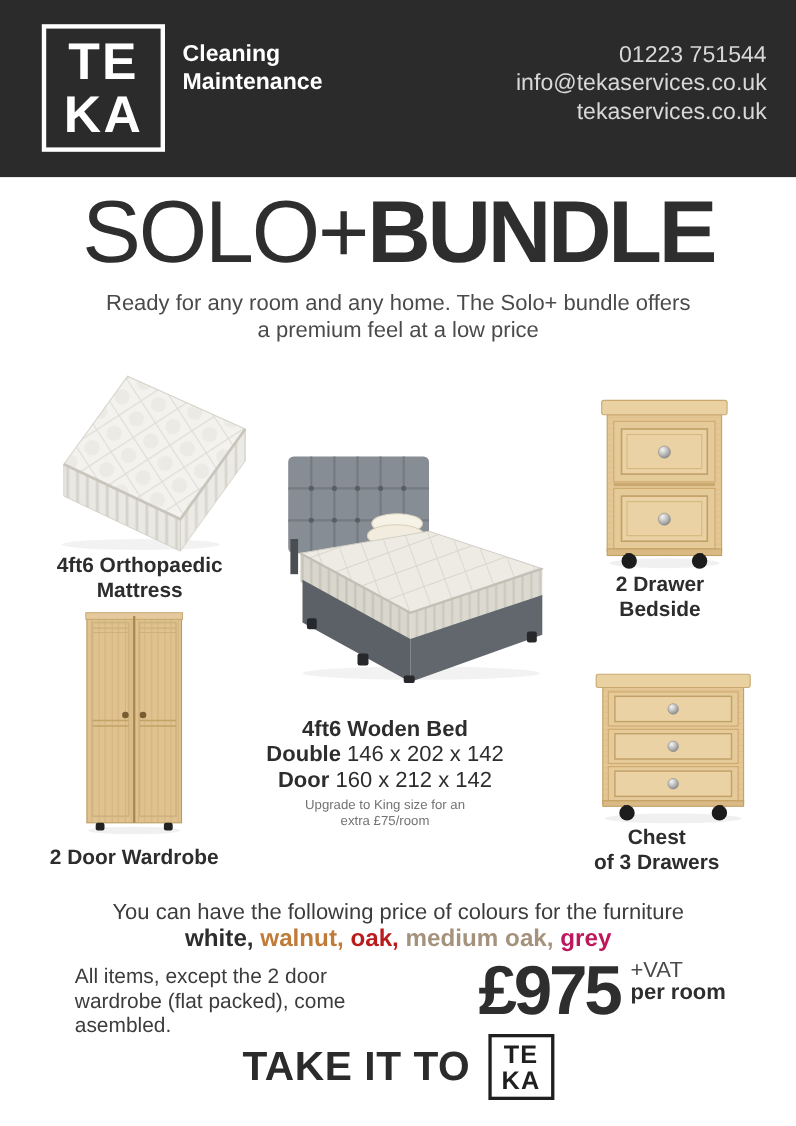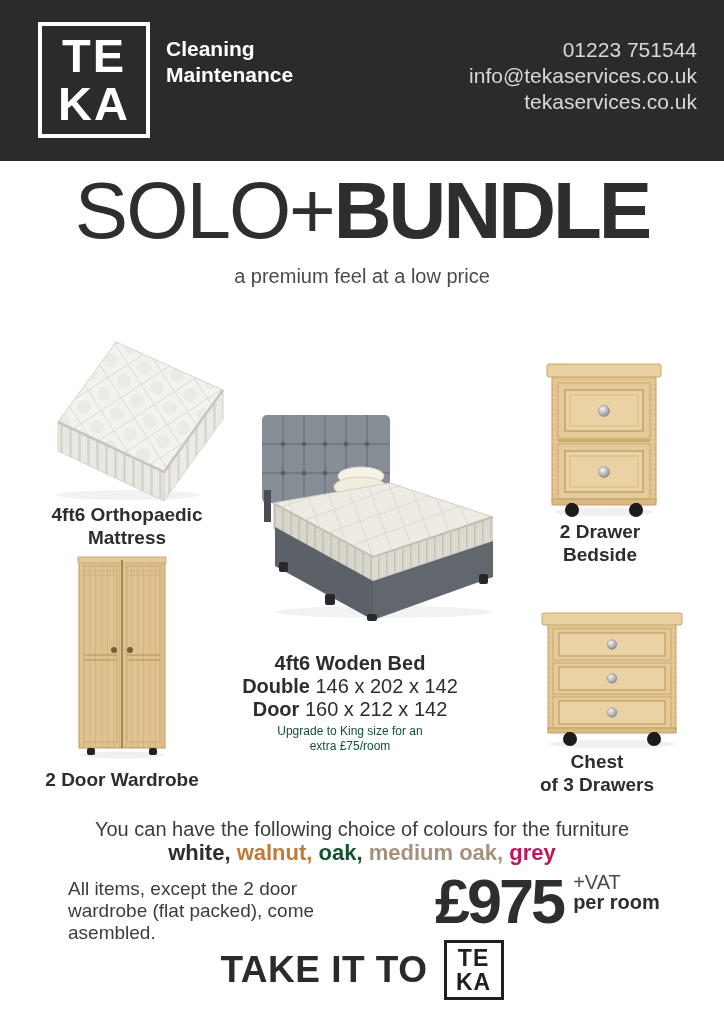--- a/index.html
+++ b/index.html
@@ -38,21 +38,21 @@
              line-height:23px; color:#2d2d2d; }
   .cap-mattress { left:27px;  top:503px; width:200px; }
   .cap-bedside  { left:520px; top:520px; width:160px; }
   .cap-wardrobe { left:22px;  top:768px; width:200px; }
   .cap-chest    { left:507px; top:750px; width:180px; }
 
   .bed-caption { position:absolute; left:210px; top:651px; width:280px; text-align:center; color:#2d2d2d; }
   .bed-name { font-size:20px; font-weight:bold; line-height:24px; }
   .bed-size { font-size:20px; line-height:23px; }
   .bed-size b { font-weight:bold; }
-  .bed-upgrade { font-size:12px; line-height:15px; color:#14532d; margin-top:3px; }
+  .bed-upgrade { font-size:12px; line-height:15px; color:#737373; margin-top:3px; }
 
   
   .colours-intro { position:absolute; left:0; top:818px; width:100%; text-align:center;
                    font-size:20px; color:#3c3c3c; }
   .colour-options { position:absolute; left:0; top:840px; width:100%; text-align:center;
                     font-size:22px; font-weight:bold; }
 
   
   .note { position:absolute; left:68px; top:878px; font-size:19px; line-height:22px; color:#3c3c3c; }
   .price { position:absolute; left:435px; top:872px; display:flex; align-items:flex-start; }
@@ -119,20 +119,21 @@
     </div>
     <div class="contact">
       <div>01223 751544</div>
       <div>info@tekaservices.co.uk</div>
       <div>tekaservices.co.uk</div>
     </div>
   </div>
 
   <div class="title"><span class="light">SOLO+</span><span class="heavy">BUNDLE</span></div>
   <div class="subtitle">
+    <div>Ready for any room and any home. The Solo+ bundle offers</div>
     <div>a premium feel at a low price</div>
   </div>
 
   <svg class="prod img-mattress" viewBox="0 0 185 172">
     <ellipse cx="80" cy="165" rx="72" ry="5" fill="#000" opacity="0.05"></ellipse>
     <path d="M10,92 L68,12 L175,60 L116,142 Z" fill="url(#quilt)" stroke="#d6d4cb" stroke-width="1"></path>
     <path d="M10,92 L116,142 L116,171 L10,121 Z" fill="url(#rib)" stroke="#cfcdc4" stroke-width="0.8"></path>
     <path d="M116,142 L175,60 L175,89 L116,171 Z" fill="url(#rib)" opacity="0.9" stroke="#cfcdc4" stroke-width="0.8"></path>
     <path d="M10,92 L116,142 L175,60" fill="none" stroke="#c7c5bc" stroke-width="2.5"></path>
   </svg>
@@ -270,22 +271,22 @@
   <div class="bed-caption">
     <div class="bed-name">4ft6 Woden Bed</div>
     <div class="bed-size"><b>Double</b> <span>146 x 202 x 142</span></div>
     <div class="bed-size"><b>Door</b> <span>160 x 212 x 142</span></div>
     <div class="bed-upgrade">
       <div>Upgrade to King size for an</div>
       <div>extra £75/room</div>
     </div>
   </div>
 
-  <div class="colours-intro">You can have the following  choice of colours for the furniture</div>
-  <div class="colour-options"><span style="color: rgb(45, 45, 45);">white,</span> <span style="color: rgb(191, 123, 55);">walnut,</span> <span style="color: #14532d;">oak,</span> <span style="color: rgb(165, 146, 124);">medium oak,</span> <span style="color: #be185d;">grey</span></div>
+  <div class="colours-intro">You can have the following  price of colours for the furniture</div>
+  <div class="colour-options"><span style="color: rgb(45, 45, 45);">white,</span> <span style="color: rgb(191, 123, 55);">walnut,</span> <span style="color: #b91c1c;">oak,</span> <span style="color: rgb(165, 146, 124);">medium oak,</span> <span style="color: #be185d;">grey</span></div>
 
   <div class="note">
     <div>All items, except the 2 door</div>
     <div>wardrobe (flat packed), come</div>
     <div>asembled.</div>
   </div>
 
   <div class="price">
     <span class="amount">£975</span>
     <span class="vat-stack">

